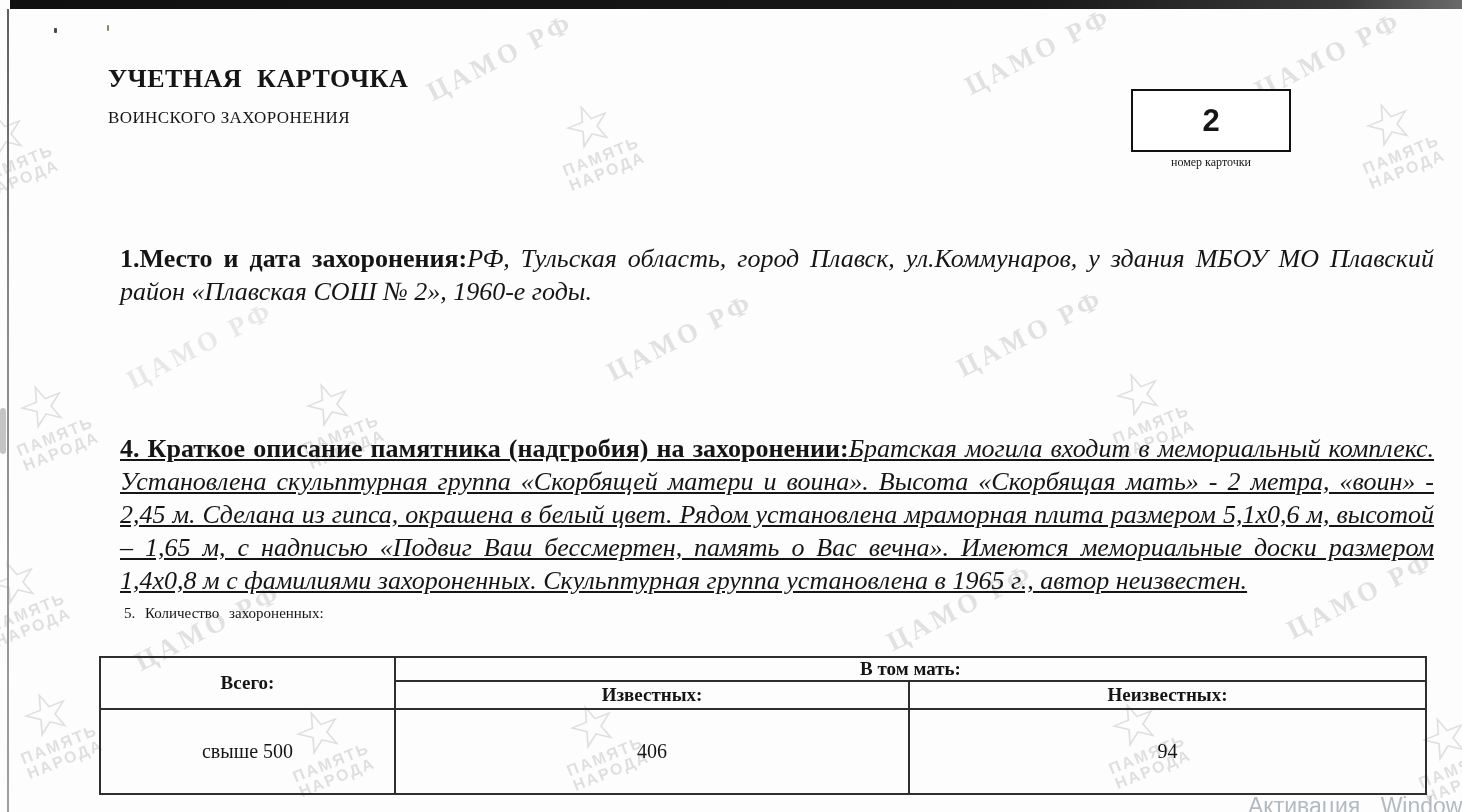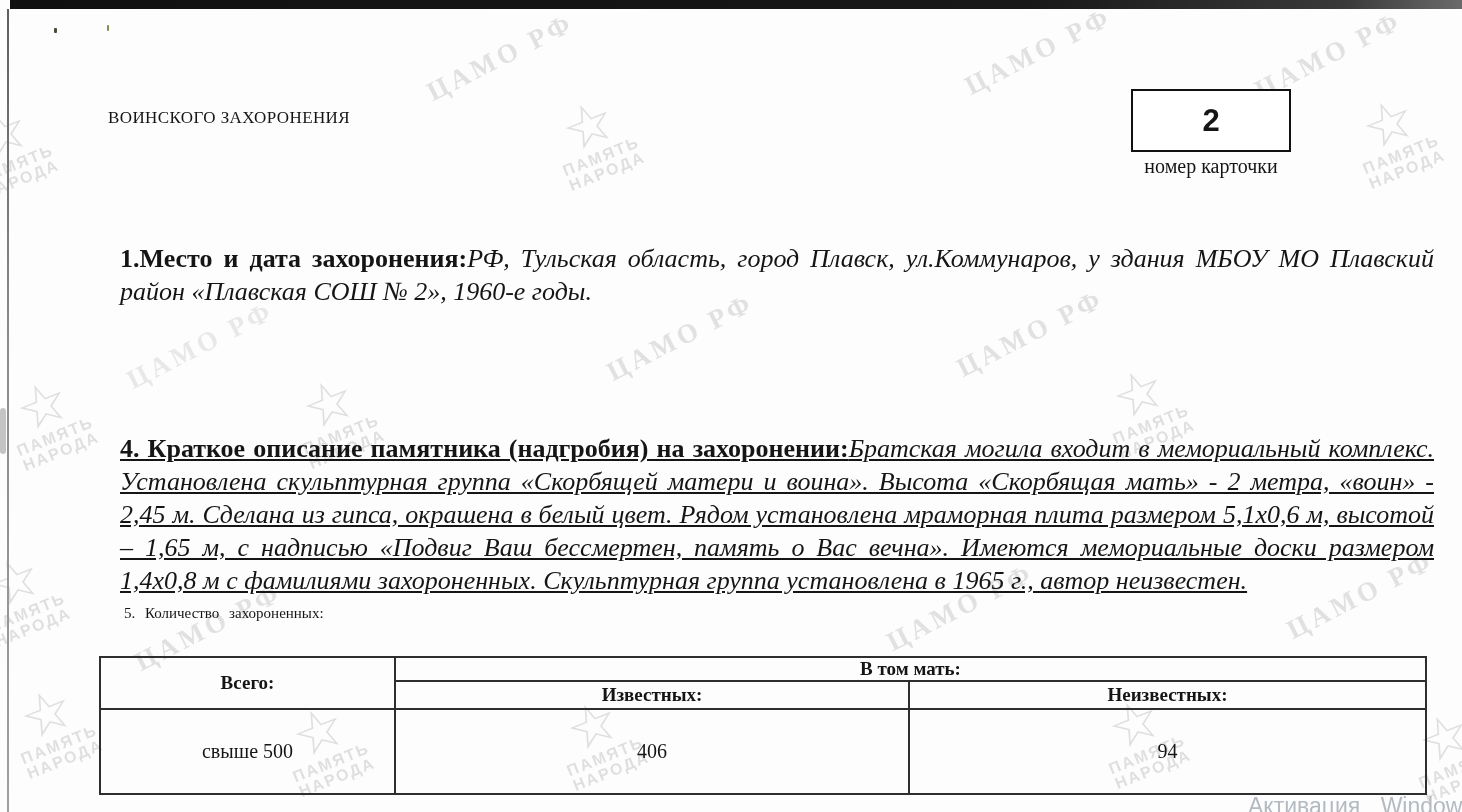--- a/index.html
+++ b/index.html
@@ -60,21 +60,21 @@
     position:absolute;left:1131px;top:89px;width:156px;height:59px;
     border:2px solid #111;background:#fff;
     display:flex;align-items:center;justify-content:center;
   }
   .card-number{
     font-family:"Liberation Sans",sans-serif;
     font-size:31px;font-weight:bold;
   }
   .card-number-label{
     position:absolute;left:1121px;top:155px;width:180px;
-    text-align:center;font-size:20px;
+    text-align:center;font-size:12px;
   }
   .para{
     position:absolute;left:120px;width:1314px;
     font-size:26px;line-height:33px;text-align:justify;
   }
   .para .label{font-weight:bold;}
   .para .value{font-style:italic;}
   .section5{
     position:absolute;left:124px;top:605px;
     font-size:15px;font-weight:normal;word-spacing:6px;
@@ -171,20 +171,21 @@
       <span class="wm-line">НАРОДА</span>
     </div>
   </div>
 
   <div class="scan-top-bar"></div>
   <div class="scan-left-line"></div>
   <div class="scan-blob"></div>
   <div class="speck" style="left:54px;top:28px;width:3px;height:5px;"></div>
   <div class="speck" style="left:107px;top:25px;width:2px;height:6px;background:#8a8a55;"></div>
 
+  <div class="doc-title">УЧЕТНАЯ КАРТОЧКА</div>
   <div class="doc-subtitle">ВОИНСКОГО ЗАХОРОНЕНИЯ</div>
 
   <div class="card-number-box">
     <span class="card-number">2</span>
   </div>
   <div class="card-number-label">номер карточки</div>
 
   <div class="para" style="top:242px;">
     <span class="label">1.Место и дата захоронения:</span><span class="value">РФ, Тульская область, город Плавск, ул.Коммунаров, у здания МБОУ МО Плавский район «Плавская СОШ № 2», 1960-е годы.</span>
   </div>

